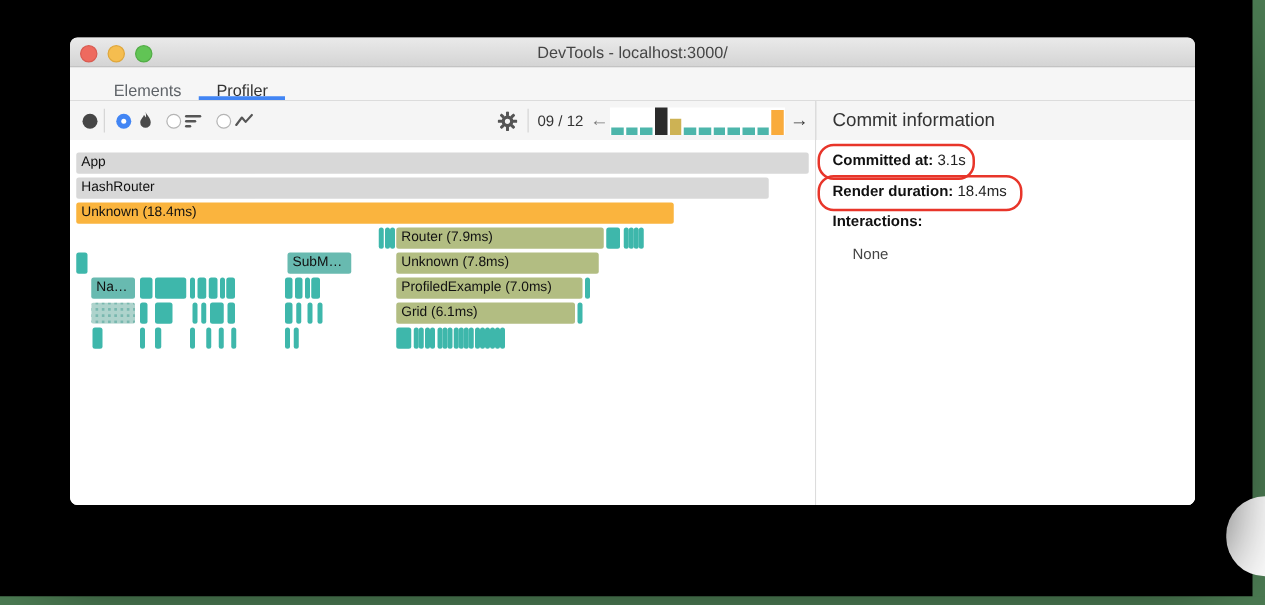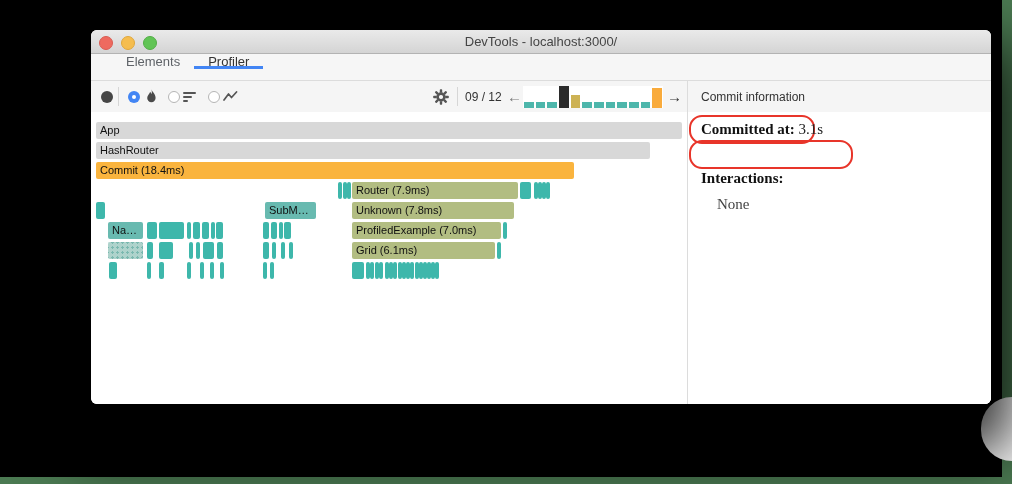--- a/index.html
+++ b/index.html
@@ -12,40 +12,39 @@
   
   .edge-right{position:absolute;right:0;top:0;width:10px;height:484px;background:var(--edge-green);}
   .edge-bottom{position:absolute;left:0;bottom:0;width:1012px;height:7px;background:var(--edge-green);}
   .corner-blob{position:absolute;left:981px;top:397px;width:31px;height:64px;background:#fff;border-radius:34px 0 0 34px;}
 
   
   .window{
     position:absolute;left:56px;top:30px;width:900px;height:374px;
     background:#fff;border-radius:6px;overflow:hidden;
     box-shadow:0 30px 60px 20px rgba(0,0,0,0.85);
-    margin-left:35px;
   }
   .titlebar{
     position:relative;height:23px;
     background:linear-gradient(#eaeaea,#d4d4d4);
     border-bottom:1px solid #b3b3b3;
   }
   .titlebar .title{
     position:absolute;left:0;right:0;top:0;line-height:23px;text-align:center;
     font-size:13px;color:#454545;
   }
   .lights{position:absolute;left:8px;top:5.5px;display:flex;gap:8px;}
   .light{width:12px;height:12px;border-radius:50%;}
   .light.red{background:#ee6a5f;border:0.5px solid #d95c52;}
   .light.yellow{background:#f5bd4f;border:0.5px solid #dfa73c;}
   .light.green{background:#61c455;border:0.5px solid #52ad46;}
 
   .tabbar{
     position:relative;height:26px;background:#f6f6f6;border-bottom:1px solid #dcdcdc;
-    display:flex;align-items:flex-start;padding-left:21px;
+    display:flex;align-items:flex-end;padding-left:21px;
   }
   .tab{
     position:relative;display:flex;align-items:center;justify-content:center;
     padding:0 14px;font-size:13px;color:#5f6368;cursor:default;
   }
   .tab.active{color:#333;}
   .tab.active::after{
     content:"";position:absolute;left:0;right:0;bottom:0;height:3px;
     background:var(--accent-blue);
   }
@@ -66,21 +65,21 @@
   .counter{font-size:12px;color:#333;}
   .arrow{font-size:15px;line-height:31px;}
   .arrow.prev{color:#7a7a7a;}
   .arrow.next{color:#333;}
   .commit-bars{
     position:absolute;left:432px;top:5px;width:140px;height:22px;background:#fff;
     display:flex;align-items:flex-end;gap:2px;padding:0 1px;box-sizing:border-box;
   }
   .commit-bar{flex:1 1 auto;}
   .commit-bar.selected{background-image:radial-gradient(rgba(255,255,255,0.25) 0.8px, transparent 0.9px);background-size:3px 3px;}
-  .panel-header{font-size:12px;color:#333;}
+  .panel-header{font-size:15px;color:#333;}
 
   
   .content{position:absolute;left:0;top:82px;width:900px;height:292px;background:#fff;}
   .flame{position:absolute;left:0;top:0;width:596px;height:292px;overflow:hidden;}
   .seg{
     position:absolute;height:17px;border-radius:2px;box-sizing:border-box;
     font-size:11px;line-height:17px;color:#111;
     padding-left:4px;overflow:hidden;white-space:nowrap;
   }
   .seg-gray{background:var(--bar-gray);}
@@ -89,21 +88,21 @@
   .seg-teal{background:var(--bar-teal);}
   .seg-teal_light{background:var(--bar-teal-light);}
   .seg-teal_dotted{
     background-color:var(--bar-teal-dotted);
     background-image:radial-gradient(#79b8af 1px, transparent 1.2px);
     background-size:5px 5px;background-position:2px 3px;
   }
 
   .side-sep{position:absolute;left:596px;top:50px;width:1px;height:324px;background:#dcdcdc;}
   .commit-info{position:absolute;left:597px;top:0;width:303px;height:292px;background:#fff;}
-  .ci-line{position:absolute;left:13px;font-size:15px;color:#222;font-family:Liberation Serif, serif;}
+  .ci-line{position:absolute;left:13px;font-size:12px;color:#222;}
   .ci-line b{font-weight:bold;color:#111;}
   .annotation{
     position:absolute;border:2px solid var(--annotation-red);border-radius:13px;
     background:transparent;pointer-events:none;
   }
 </style>
 </head>
 <body>
 
 <div class="edge-right"></div>
@@ -198,21 +197,21 @@
     <div class="tool arrow next" style="left:576px">→</div>
 
     <div class="vsep" style="left:596px;top:0;height:31px"></div>
     <div class="tool panel-header" style="left:610px">Commit information</div>
   </div>
 
   <div class="content">
     <div class="flame" id="flame">
         <div class="seg seg-gray" style="left: 5px; top: 30px; width: 554px;">HashRouter</div>
         <div class="seg seg-gray" style="left: 5px; top: 10px; width: 586px;">App</div>
-        <div class="seg seg-orange" style="left: 5px; top: 50px; width: 478px;">Commit (18.4ms)</div>
+        <div class="seg seg-orange" style="left: 5px; top: 50px; width: 478px;">Unknown (18.4ms)</div>
         <div class="seg seg-teal" style="left: 247px; top: 70px; width: 3px;"></div>
         <div class="seg seg-teal" style="left: 252px; top: 70px; width: 2px;"></div>
         <div class="seg seg-teal" style="left: 256px; top: 70px; width: 3px;"></div>
         <div class="seg seg-olive" style="left: 261px; top: 70px; width: 166px;">Router (7.9ms)</div>
         <div class="seg seg-teal" style="left: 429px; top: 70px; width: 11px;"></div>
         <div class="seg seg-teal" style="left: 443px; top: 70px; width: 2px;"></div>
         <div class="seg seg-teal" style="left: 447px; top: 70px; width: 2px;"></div>
         <div class="seg seg-teal" style="left: 451px; top: 70px; width: 2px;"></div>
         <div class="seg seg-teal" style="left: 455px; top: 70px; width: 2px;"></div>
         <div class="seg seg-teal" style="left: 5px; top: 90px; width: 9px;"></div>
@@ -273,18 +272,19 @@
         <div class="seg seg-teal" style="left: 340px; top: 150px; width: 2px;"></div>
         <div class="seg seg-teal" style="left: 344px; top: 150px; width: 3px;"></div>
       </div>
     <div class="side-sep" style="top:-32px;height:324px"></div>
 
     <div class="commit-info">
       <div class="annotation" style="left:1px;top:3px;width:122px;height:25px"></div>
       <div class="ci-line" style="top:9px"><b>Committed at:</b><span> 3.1s</span></div>
 
       <div class="annotation" style="left:1px;top:28px;width:160px;height:25px"></div>
+      <div class="ci-line" style="top:34px"><b>Render duration:</b><span> 18.4ms</span></div>
 
       <div class="ci-line" style="top:58px"><b>Interactions:</b></div>
       <div class="ci-line" style="top:84px;left:29px;color:#444">None</div>
     </div>
   </div>
 </div>
 
 </body></html>

